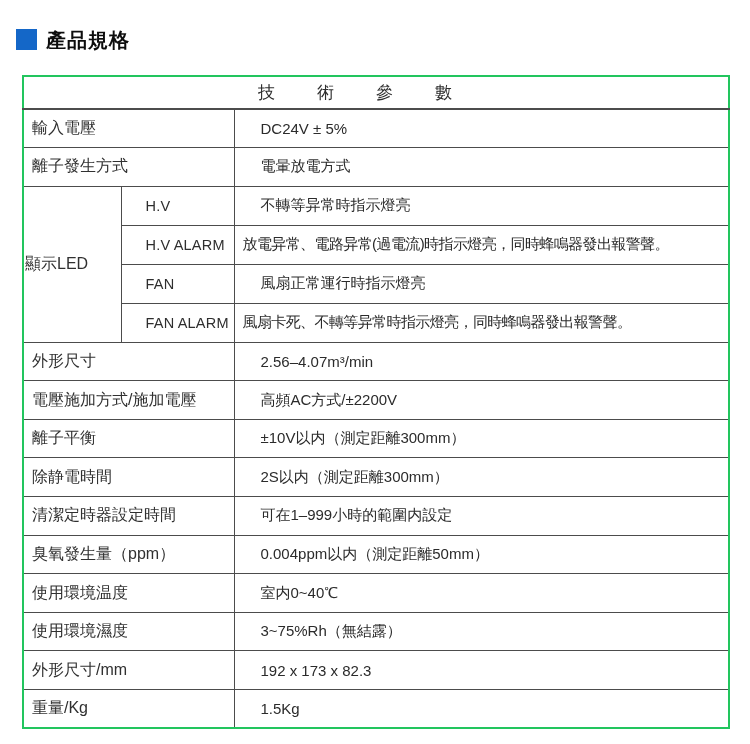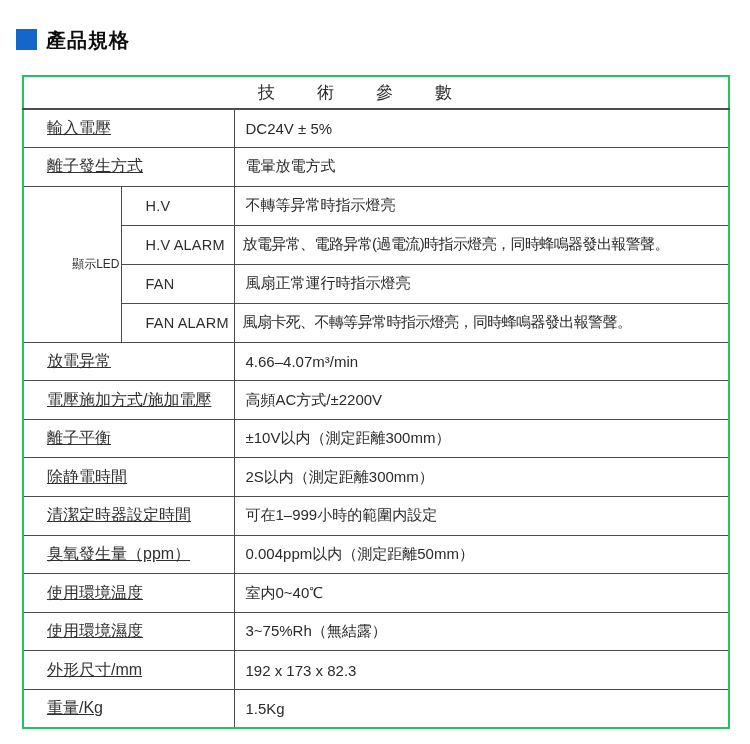--- a/index.html
+++ b/index.html
@@ -55,38 +55,37 @@
   tr.spec-row { height: 38.6px; }
   tr.led-row { height: 39px; }
   .header-cell {
     text-align: center;
     font-size: 17px;
     letter-spacing: 42px;
     color: #2e2e2e;
     border-bottom-width: 2px !important;
   }
   .label-cell {
-    padding-left: 23px;
+    padding-left: 8px;
     font-size: 16px;
     color: #303030;
-    text-decoration: underline;
   }
   .led-label-cell {
-    text-align: right;
-    font-size: 12px;
+    text-align: left;
+    font-size: 16px;
     color: #303030;
   }
   .led-name-cell {
     padding-left: 24px;
     font-size: 14.5px;
     color: #2e2e2e;
     letter-spacing: 0.2px;
   }
   .value-cell {
-    padding-left: 11px;
+    padding-left: 26px;
     font-size: 15px;
     color: #2b2b2b;
   }
   .value-cell.alarm {
     font-size: 15px;
     letter-spacing: -0.6px;
     padding-left: 8px;
     margin-left: 12px;
   }
 </style>
@@ -131,22 +130,22 @@
   <tr class="led-row">
     <td class="led-name-cell">FAN</td>
     <td class="value-cell">風扇正常運行時指示燈亮</td>
   </tr>
   <tr class="led-row">
     <td class="led-name-cell">FAN ALARM</td>
     <td class="value-cell alarm">風扇卡死、不轉等异常時指示燈亮，同時蜂鳴器發出報警聲。</td>
   </tr>
 
   <tr class="spec-row">
-    <td colspan="2" class="label-cell">放電异常</td>
-    <td class="value-cell">4.66–4.07m³/min</td>
+    <td colspan="2" class="label-cell">外形尺寸</td>
+    <td class="value-cell">2.56–4.07m³/min</td>
   </tr>
   <tr class="spec-row">
     <td colspan="2" class="label-cell">電壓施加方式/施加電壓</td>
     <td class="value-cell">高頻AC方式/±2200V</td>
   </tr>
   <tr class="spec-row">
     <td colspan="2" class="label-cell">離子平衡</td>
     <td class="value-cell">±10V以内（測定距離300mm）</td>
   </tr>
   <tr class="spec-row">

